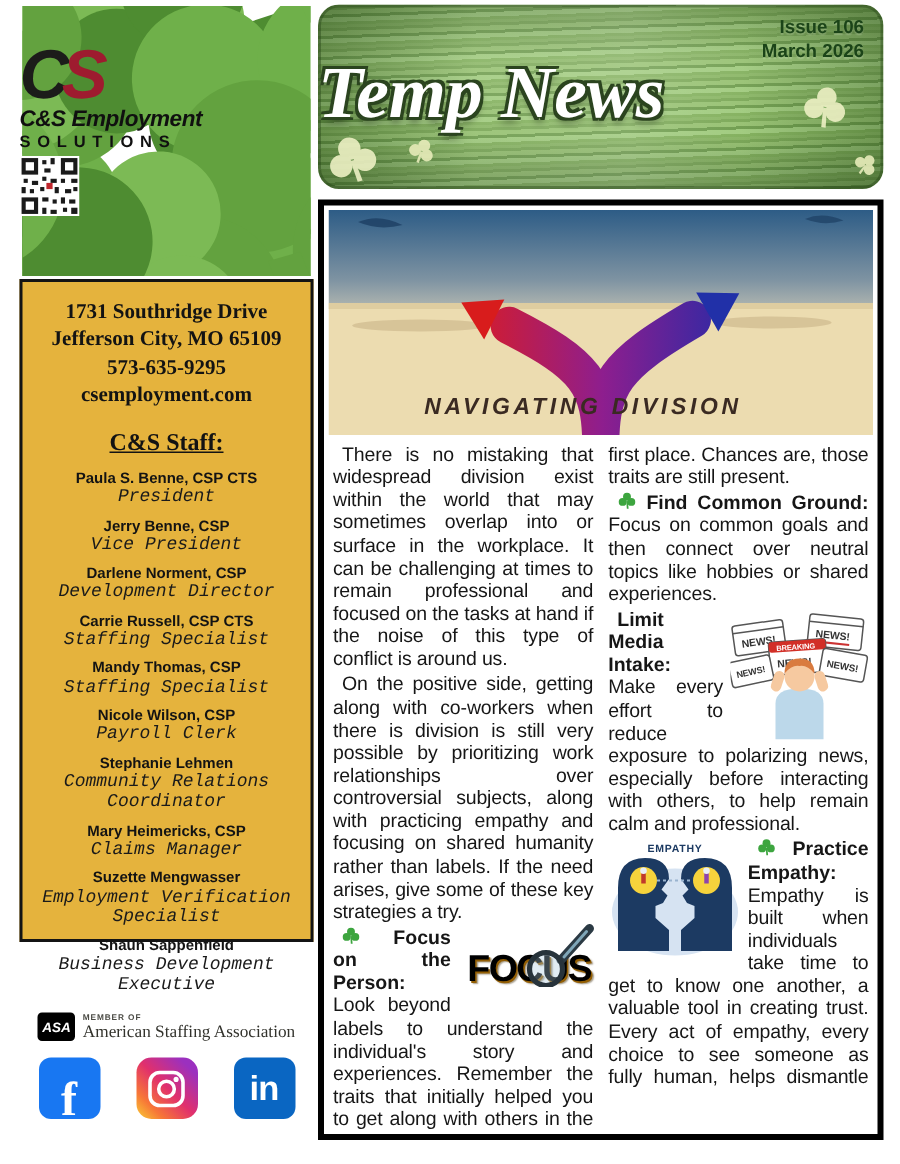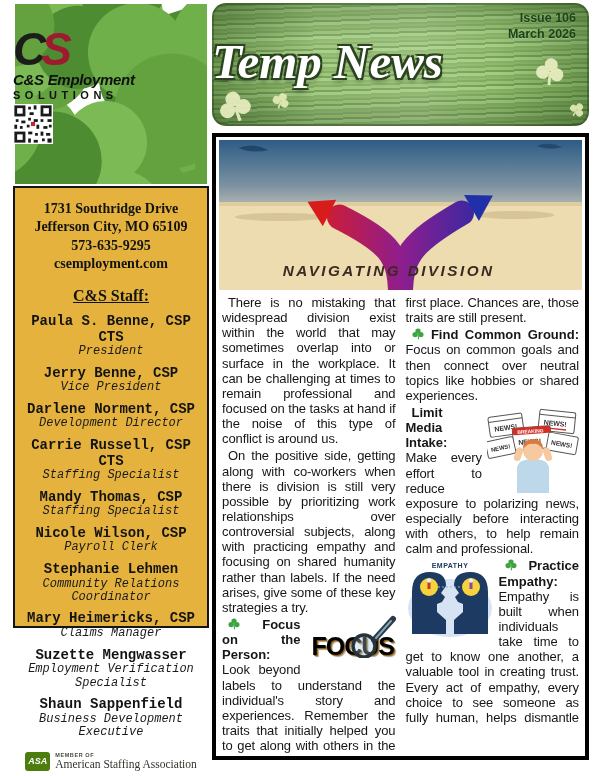--- a/index.html
+++ b/index.html
@@ -15,24 +15,24 @@
   .logo-name{font-size:15px;font-weight:bold;font-style:italic;color:#101010;margin-top:2px;letter-spacing:-.3px}
   .logo-solutions{font-size:11px;font-weight:bold;letter-spacing:4.5px;color:#101010;margin-top:1px}
   .qr{margin-top:3px}
 
   .info-box{margin-top:2px;background:#e5b33d;border:2px solid #141414;height:442px;box-sizing:border-box;
     display:flex;flex-direction:column;align-items:center;text-align:center;padding:12px 3px 10px}
   .contact{font-family:"Liberation Serif",serif;font-weight:bold;font-size:14px;line-height:1.32;color:#131313}
   .staff-heading{font-family:"Liberation Serif",serif;font-weight:bold;font-size:16px;color:#131313;
     text-decoration:underline;margin:13px 0 9px}
   .staff-list{display:flex;flex-direction:column;gap:7px}
-  .staff-name{font-family:Liberation Mono, monospace;font-weight:bold;font-size:14px;line-height:1.12;color:#131313}
+  .staff-name{font-family:Liberation Sans, sans-serif;font-weight:bold;font-size:10px;line-height:1.12;color:#131313}
   .staff-title{font-family:Liberation Mono, monospace;font-style:italic;font-size:12px;line-height:1.12;color:#1a1a1a}
   .asa-row{display:flex;align-items:center;gap:5px;margin-top:12px}
-  .asa-badge{width:25px;height:19px;background:#4d7c0f;border-radius:3px;color:#fff;font-style:italic;font-weight:bold;
+  .asa-badge{width:25px;height:19px;background:#000000;border-radius:3px;color:#fff;font-style:italic;font-weight:bold;
     font-size:9px;display:flex;align-items:center;justify-content:center;flex:0 0 auto}
   .asa-text{text-align:left}
   .asa-member{font-size:5.5px;letter-spacing:.6px;color:#4a4a44;font-weight:bold}
   .asa-name{font-family:"Liberation Serif",serif;font-size:11.5px;color:#33332d;line-height:1.05}
   .social-row{display:flex;gap:24px;margin-top:11px}
   .social{width:41px;height:41px;border-radius:8px;display:flex;align-items:center;justify-content:center;cursor:pointer}
   .fb{background:#1877f2;font-family:"Liberation Serif",serif;font-weight:bold;font-size:32px;color:#fff;line-height:0}
   .fb span{position:relative;top:6px}
   .ig{background:linear-gradient(45deg,#f9ce34 0%,#f77737 22%,#e1306c 50%,#9b30bf 85%);border-radius:10px}
   .li{background:#0a66c2;color:#fff;font-weight:bold;font-size:23px;letter-spacing:-.5px}

